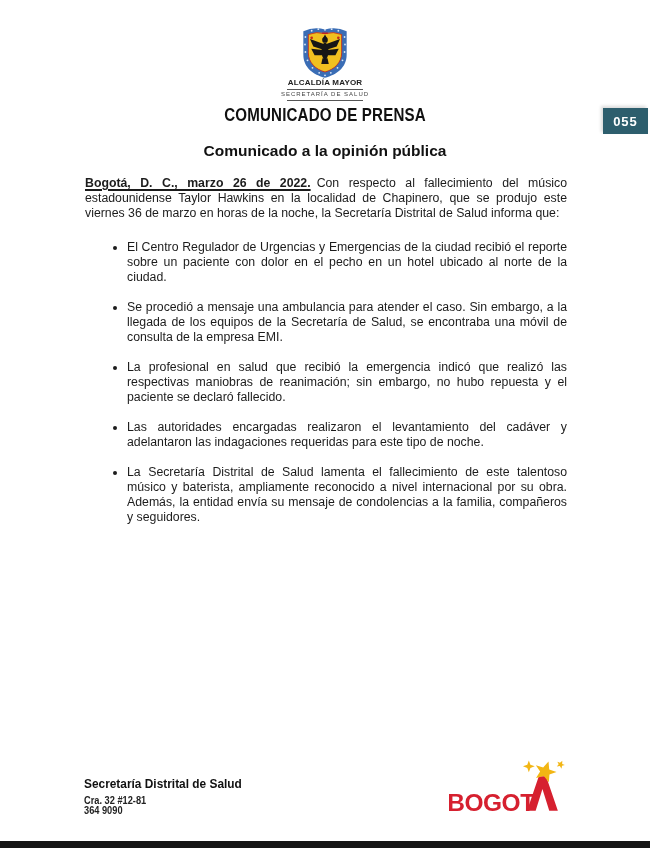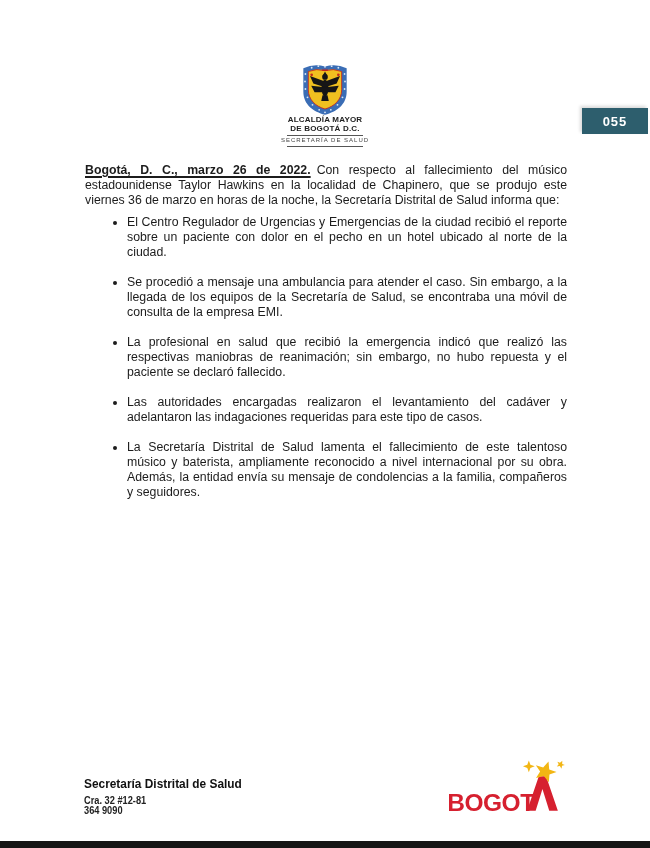--- a/index.html
+++ b/index.html
@@ -14,45 +14,45 @@
   *{box-sizing:border-box;margin:0;padding:0;}
   html,body{background:#fff;}
   body{
     width:650px;height:848px;margin:0;
     font-family:"Liberation Sans",sans-serif;color:var(--ink);
   }
   .page{position:relative;width:650px;height:848px;background:#ffffff;overflow:hidden;}
 
   
   .badge{
-    position:absolute;top:108px;right:2px;width:66px;height:26px;
+    position:absolute;top:108px;right:2px;width:45px;height:26px;
     background:var(--badge-bg);color:#ffffff;
     font-size:13px;font-weight:bold;letter-spacing:1px;
     display:flex;align-items:center;justify-content:center;
     box-shadow:-2px -2px 3px rgba(0,0,0,0.15);
   }
 
   
-  .letterhead{padding-top:63px;text-align:center;}
+  .letterhead{padding-top:26px;text-align:center;}
   .crest{display:block;margin:0 auto;}
   .org-line{font-size:8px;font-weight:bold;line-height:9px;letter-spacing:0.2px;color:#222;}
   .org-rule{width:76px;border-top:1px solid #555;margin:2px auto 0;}
   .org-sub{font-size:6px;letter-spacing:1px;line-height:7px;color:#444;margin-top:1px;}
 
   .title-wrap{text-align:center;margin-top:4px;}
   .press-title{
     display:inline-block;font-size:18px;font-weight:bold;color:#111;
     transform:scaleX(0.84);transform-origin:50% 50%;letter-spacing:0.2px;
   }
   .subtitle{text-align:center;margin-top:16px;font-size:15.5px;font-weight:bold;color:#111;}
 
   
   .content{width:482px;margin:16px 0 0 85px;font-size:12.3px;line-height:15.2px;text-align:justify;}
   .dateline{font-weight:bold;text-decoration:underline;text-decoration-thickness:1.5px;text-underline-offset:2px;margin-right:6px;}
-  .bullets{margin-top:6px;padding-left:42px;list-style:disc outside;}
+  .bullets{margin-top:18px;padding-left:42px;list-style:disc outside;}
   .bullets li{margin-bottom:14.5px;}
 
   
   .footer-left{position:absolute;left:84px;top:777px;transform:scaleX(0.88);transform-origin:0 0;}
   .footer-org{font-size:13.5px;font-weight:bold;line-height:14px;color:#111;}
   .footer-addr{font-size:10.5px;font-weight:bold;line-height:10px;margin-top:4px;color:#222;}
   .footer-phone{font-size:10.5px;font-weight:bold;line-height:10px;color:#222;}
   .city-logo{position:absolute;top:760px;right:83px;width:118px;height:58px;}
   .bottom-bar{position:absolute;left:0;bottom:0;width:650px;height:7px;background:#151515;}
 
@@ -105,34 +105,37 @@
         <path d="M30 22 L48 15.5 L44 24.5 L30 29 Z"></path>
         <path d="M30 29 L13.5 27 L17.5 35 L30 35 Z"></path>
         <path d="M30 29 L46.5 27 L42.5 35 L30 35 Z"></path>
         <path d="M25.5 45.5 L34.5 45.5 L33 38.5 L27 38.5 Z"></path>
       </g>
       <path class="fill-cred" d="M26.5 9.5 l1 -3 1.5 2 1 -2.5 1 2.5 1.5 -2 1 3 z"></path>
       <circle class="fill-cred" cx="14" cy="14" r="1.6"></circle>
       <circle class="fill-cred" cx="46" cy="14" r="1.6"></circle>
     </svg>
     <div class="org-line">ALCALDÍA MAYOR</div>
-    <div class="org-line">DE BOGOTÁ D.C.</div>
     <div class="org-rule"></div>
     <div class="org-sub">SECRETARÍA DE SALUD</div>
     <div class="org-rule"></div>
   </header>
 
+  <div class="title-wrap">
+    <h1 class="press-title">COMUNICADO DE PRENSA</h1>
+  </div>
+  <h2 class="subtitle">Comunicado a la opinión pública</h2>
 
   <main class="content">
     <p><strong class="dateline">Bogotá, D. C., marzo 26 de 2022.</strong><span>Con respecto al fallecimiento del músico estadounidense Taylor Hawkins en la localidad de Chapinero, que se produjo este viernes 36 de marzo en horas de la noche, la Secretaría Distrital de Salud informa que:</span></p>
     <ul class="bullets">
       <li>El Centro Regulador de Urgencias y Emergencias de la ciudad recibió el reporte sobre un paciente con dolor en el pecho en un hotel ubicado al norte de la ciudad.</li>
       <li>Se procedió a mensaje una ambulancia para atender el caso. Sin embargo, a la llegada de los equipos de la Secretaría de Salud, se encontraba una móvil de consulta de la empresa EMI.</li>
       <li>La profesional en salud que recibió la emergencia indicó que realizó las respectivas maniobras de reanimación; sin embargo, no hubo repuesta y el paciente se declaró fallecido.</li>
-      <li>Las autoridades encargadas realizaron el levantamiento del cadáver y adelantaron las indagaciones requeridas para este tipo de casos.</li>
+      <li>Las autoridades encargadas realizaron el levantamiento del cadáver y adelantaron las indagaciones requeridas para este tipo de noche.</li>
       <li>La Secretaría Distrital de Salud lamenta el fallecimiento de este talentoso músico y baterista, ampliamente reconocido a nivel internacional por su obra. Además, la entidad envía su mensaje de condolencias a la familia, compañeros y seguidores.</li>
     </ul>
   </main>
 
   <footer>
     <div class="footer-left">
       <div class="footer-org">Secretaría Distrital de Salud</div>
       <div class="footer-addr">Cra. 32 #12-81</div>
       <div class="footer-phone">364 9090</div>
     </div>

